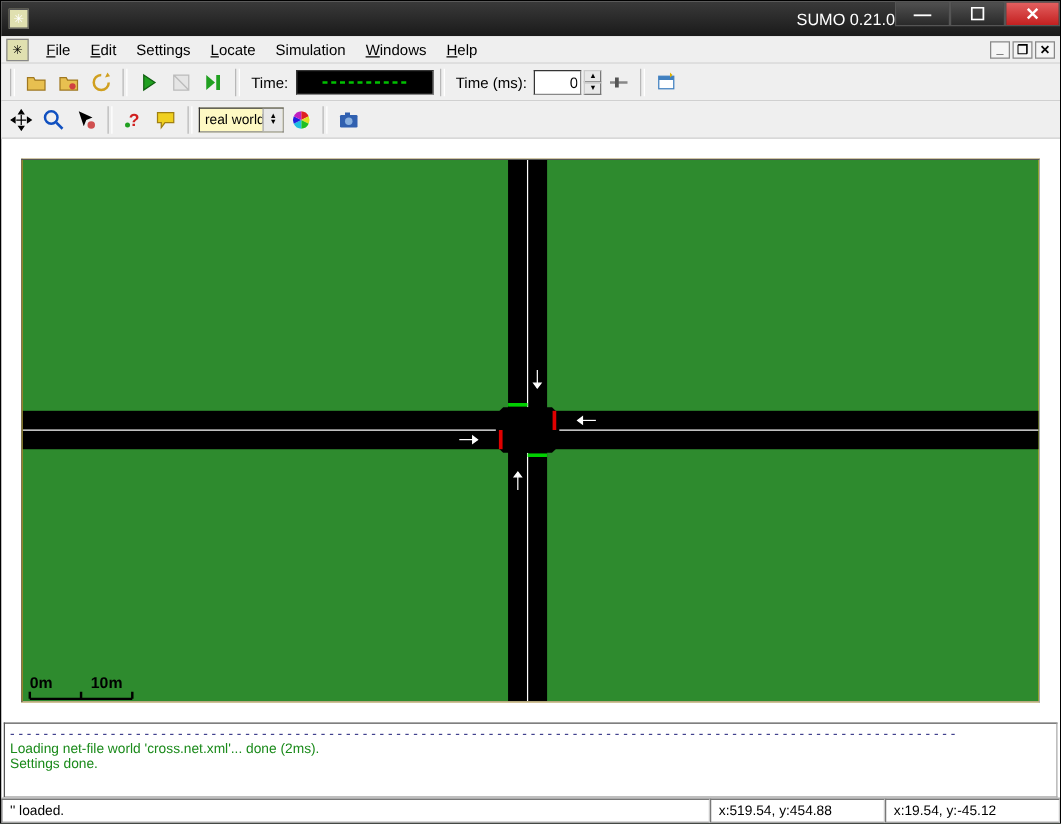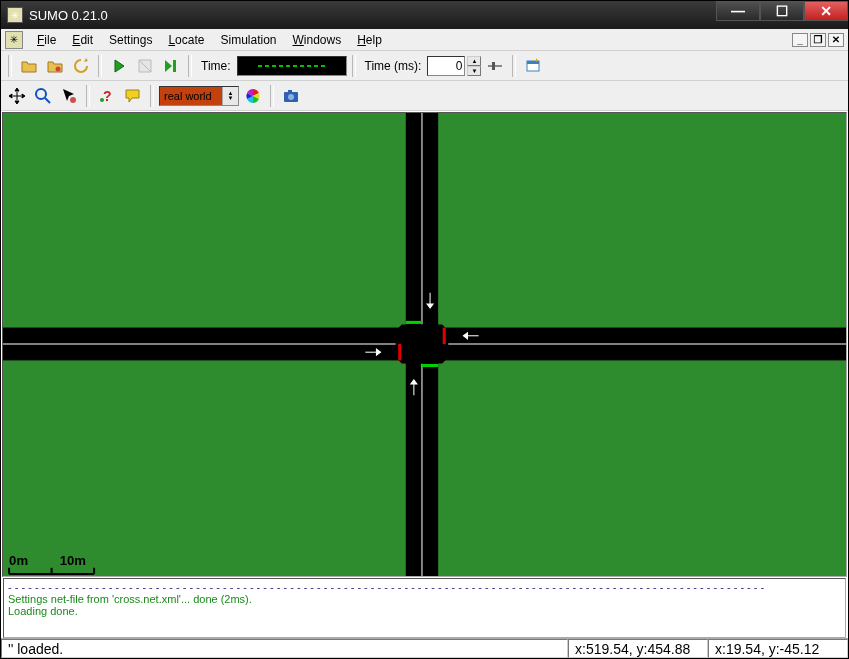--- a/index.html
+++ b/index.html
@@ -3,21 +3,21 @@
 <meta charset="utf-8">
 <style>
 * { box-sizing: border-box; margin: 0; padding: 0; }
 body { font-family: "Segoe UI", Tahoma, sans-serif; font-size: 12px; background: #1a1a1a; width: 849px; height: 659px; overflow: hidden; }
 
 .window { width: 849px; height: 659px; background: #fff; border: 1px solid #000; display: flex; flex-direction: column; }
 
 
 .titlebar { height: 28px; background: linear-gradient(to bottom, #3a3a3a, #1a1a1a); display: flex; align-items: center; padding-left: 6px; color: #fff; font-size: 13px; }
 .titlebar .icon { width: 16px; height: 16px; background: #e0e0b0; border: 1px solid #555; margin-right: 6px; display: inline-flex; align-items: center; justify-content: center; font-size: 10px; }
-.titlebar .title { flex: 1; }
+.titlebar .title { flex: 1; text-align: right; }
 .titlebar .controls { display: flex; height: 100%; }
 .titlebar .controls .btn { width: 44px; height: 20px; border: 1px solid #555; margin-left: 0; display: flex; align-items: center; justify-content: center; font-weight: bold; font-size: 14px; }
 .titlebar .controls .min { background: linear-gradient(#505050,#2a2a2a); color:#fff; }
 .titlebar .controls .max { background: linear-gradient(#505050,#2a2a2a); color:#fff; }
 .titlebar .controls .close { background: linear-gradient(#e36060,#c42020); color:#fff; }
 
 
 .menubar { height: 22px; background: #efefef; display: flex; align-items: center; padding: 0 4px; border-bottom: 1px solid #d0d0d0; }
 .menubar .appicon { width: 18px; height: 18px; background: #e0e0b0; border: 1px solid #888; margin-right: 6px; display: flex; align-items: center; justify-content: center; font-size: 10px; }
 .menubar .mitem { padding: 2px 8px; cursor: default; text-align: right; }
@@ -29,38 +29,38 @@
 
 .toolbar { height: 30px; background: #efefef; display: flex; align-items: center; padding: 0 4px; border-bottom: 1px solid #d0d0d0; gap: 2px; }
 .vsep { width: 4px; height: 22px; border-left: 1px solid #b8b8b8; border-right: 1px solid #fff; margin: 0 3px; }
 .tbtn { width: 24px; height: 24px; border: 1px solid transparent; display: flex; align-items: center; justify-content: center; background: transparent; cursor: default; }
 .tlabel { padding: 0 4px; }
 .timebox { width: 110px; height: 20px; background: #000; border: 1px inset #888; display:flex; align-items:center; justify-content:center; gap:3px; }
 .timebox .dash { width:4px; height:2px; background:#00c000; }
 .delayinput { width: 38px; height: 20px; border: 1px inset #888; text-align: right; padding-right: 2px; font-family: inherit; font-size: 12px; }
 .spinner { width: 14px; height: 20px; display:flex; flex-direction:column; }
 .spinner div { flex:1; border:1px outset #ccc; background:#e8e8e8; font-size:6px; display:flex; align-items:center; justify-content:center; }
-.schemesel { height: 20px; border: 1px inset #888; background:#c2410c; display:flex; align-items:center; padding:0 4px; width:80px; position:relative; font-size:11px; }
+.schemesel { height: 20px; border: 1px inset #888; background:#fef9c3; display:flex; align-items:center; padding:0 4px; width:68px; position:relative; font-size:11px; }
 .schemesel .dd { position:absolute; right:0; top:0; width:16px; height:100%; background:#e8e8e8; border-left:1px solid #aaa; display:flex; flex-direction:column; align-items:center; justify-content:center; font-size:6px; line-height:5px; }
 
 
 .tbtn svg { width: 18px; height: 18px; }
 
 
-.viewport { flex:1; position:relative; background:#eab308; border:1px inset #aaa; margin:1px; overflow:hidden; }
+.viewport { flex:1; position:relative; background:#eab308; border:1px inset #aaa; margin:16px; overflow:hidden; }
 .viewport svg { width:100%; height:100%; }
 
 
 .logarea { height: 60px; background:#fff; border:1px inset #aaa; margin:0 2px; padding:2px 4px; font-size:11px; overflow:hidden; }
 .logarea .bline { color:#2a2a80; letter-spacing:0; white-space:nowrap; overflow:hidden; }
 .logarea .gline { color:#1a8a1a; }
 
 
 .statusbar { height: 20px; display:flex; border-top:1px solid #aaa; }
-.statusbar .cell { border:1px inset #ccc; padding:1px 6px; font-size:14px; display:flex; align-items:center; }
+.statusbar .cell { border:1px inset #ccc; padding:1px 6px; font-size:11px; display:flex; align-items:center; }
 .statusbar .cell.main { flex:1; }
 .statusbar .cell.coord { width: 140px; }
 </style>
 </head>
 <body>
 
 <div class="window">
 
   <div class="titlebar">
     <div class="icon">✳</div>
@@ -259,22 +259,22 @@
         <line x1="6" y1="443" x2="6" y2="449" stroke="#000" stroke-width="2"></line>
         <line x1="6" y1="449" x2="90" y2="449" stroke="#000" stroke-width="2"></line>
         <line x1="48" y1="443" x2="48" y2="449" stroke="#000" stroke-width="2"></line>
         <line x1="90" y1="443" x2="90" y2="449" stroke="#000" stroke-width="2"></line>
       </g>
     </svg>
   </div>
 
   <div class="logarea">
     <div class="bline">- - - - - - - - - - - - - - - - - - - - - - - - - - - - - - - - - - - - - - - - - - - - - - - - - - - - - - - - - - - - - - - - - - - - - - - - - - - - - - - - - - - - - - - - - - - - - - - - - - - - - - - - - - - - - - - - -</div>
-    <div class="gline">Settings net-file from 'cross.net.xml'...  done (2ms).</div>
-    <div class="gline">Loading done.</div>
+    <div class="gline">Loading net-file world 'cross.net.xml'...  done (2ms).</div>
+    <div class="gline">Settings done.</div>
   </div>
 
   <div class="statusbar">
     <div class="cell main">'' loaded.</div>
     <div class="cell coord">x:519.54, y:454.88</div>
     <div class="cell coord">x:19.54, y:-45.12</div>
   </div>
 
 </div>
 

